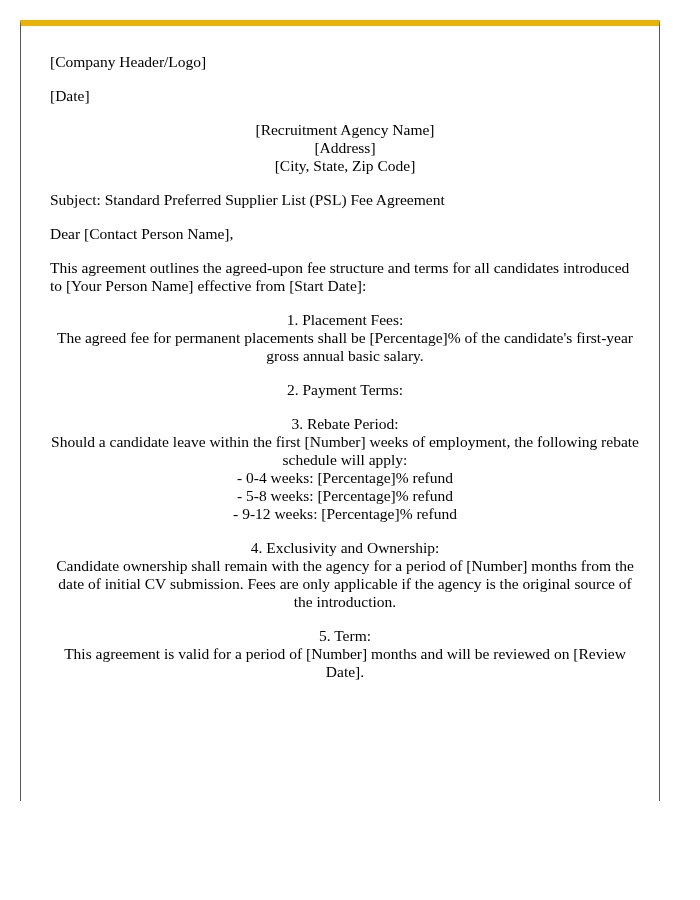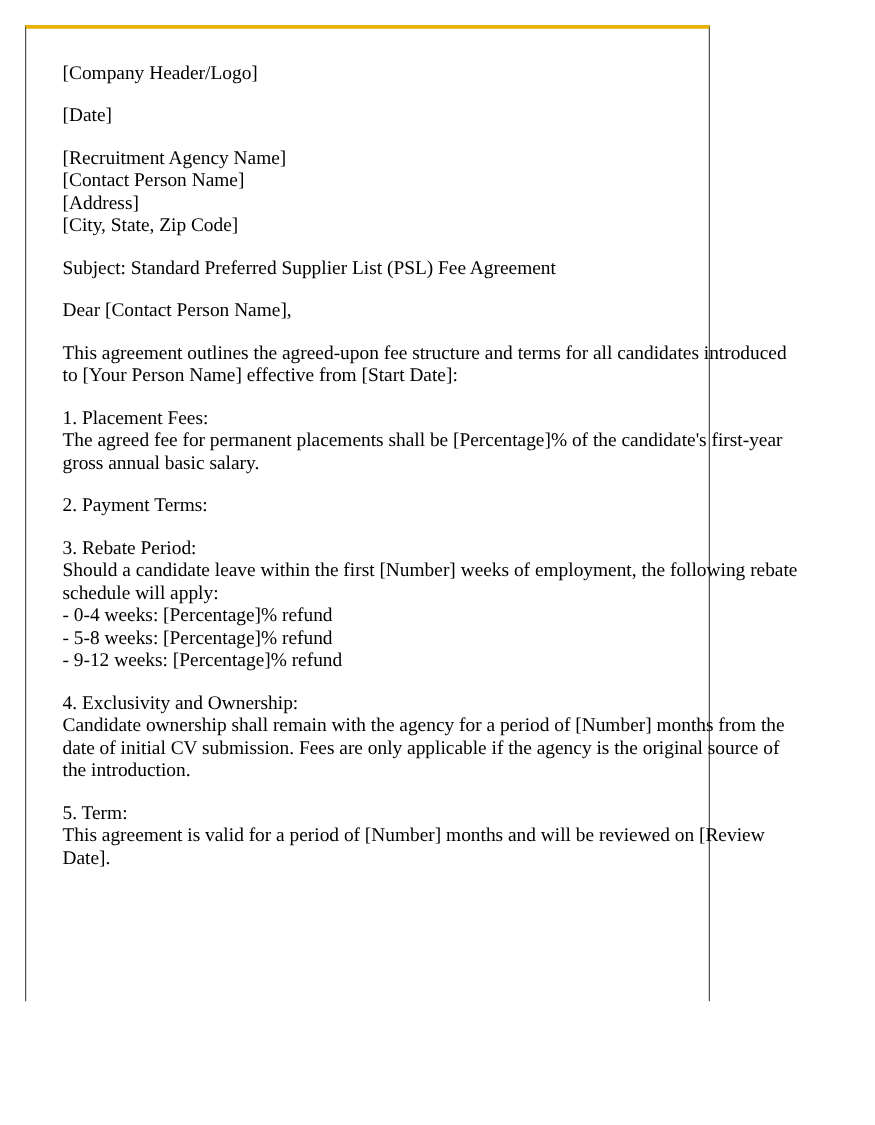--- a/index.html
+++ b/index.html
@@ -1,36 +1,35 @@
 <!DOCTYPE html>
 <html><head>
 <meta charset="utf-8">
 <style>
   html, body { margin:0; padding:0; background:#fff; }
   body { width:700px; height:900px; position:relative; overflow:hidden;
          font-family:"Liberation Serif", serif; color:#000; font-size:15.5px; }
-  .page { position:absolute; left:20px; top:20px; width:548px; height:781px;
-          border-left:1px solid #555; border-right:1px solid #555; border-top:3px solid #eab308;
+  .page { position:absolute; left:20px; top:20px; width:640px; height:781px;
+          border-left:1px solid #555; border-right:1px solid #555; border-top:6px solid #eab308;
           box-sizing:border-box; }
   .content { position:absolute; left:29px; top:27px; width:590px; line-height:18px; }
   p { margin:0 0 16px 0; }
-  .block { margin:0 0 16px 0; }
+  .block { margin:0 0 16px 0;text-align:center; }
   .line { display:block; }
   .bold { font-weight:normal; }
 </style>
 </head>
 <body>
 
 <div class="page">
   <div class="content">
     <p>[Company Header/Logo]</p>
     <p>[Date]</p>
     <div class="block">
       <span class="line">[Recruitment Agency Name]</span>
-      <span class="line">[Contact Person Name]</span>
       <span class="line">[Address]</span>
       <span class="line">[City, State, Zip Code]</span>
     </div>
     <p class="bold">Subject: Standard Preferred Supplier List (PSL) Fee Agreement</p>
     <p>Dear [Contact Person Name],</p>
     <p>This agreement outlines the agreed-upon fee structure and terms for all candidates introduced to [Your Person Name] effective from [Start Date]:</p>
 
     <div class="block">
       <span class="line bold">1. Placement Fees:</span>
       <span class="line">The agreed fee for permanent placements shall be [Percentage]% of the candidate's first-year gross annual basic salary.</span>

